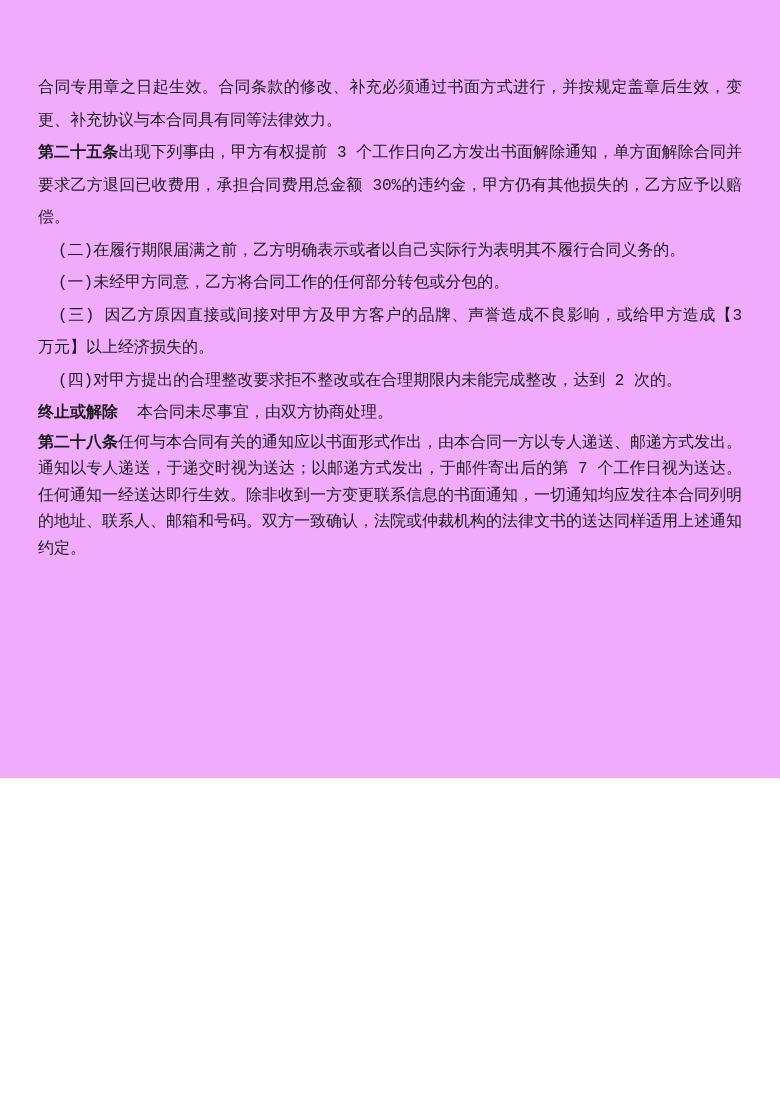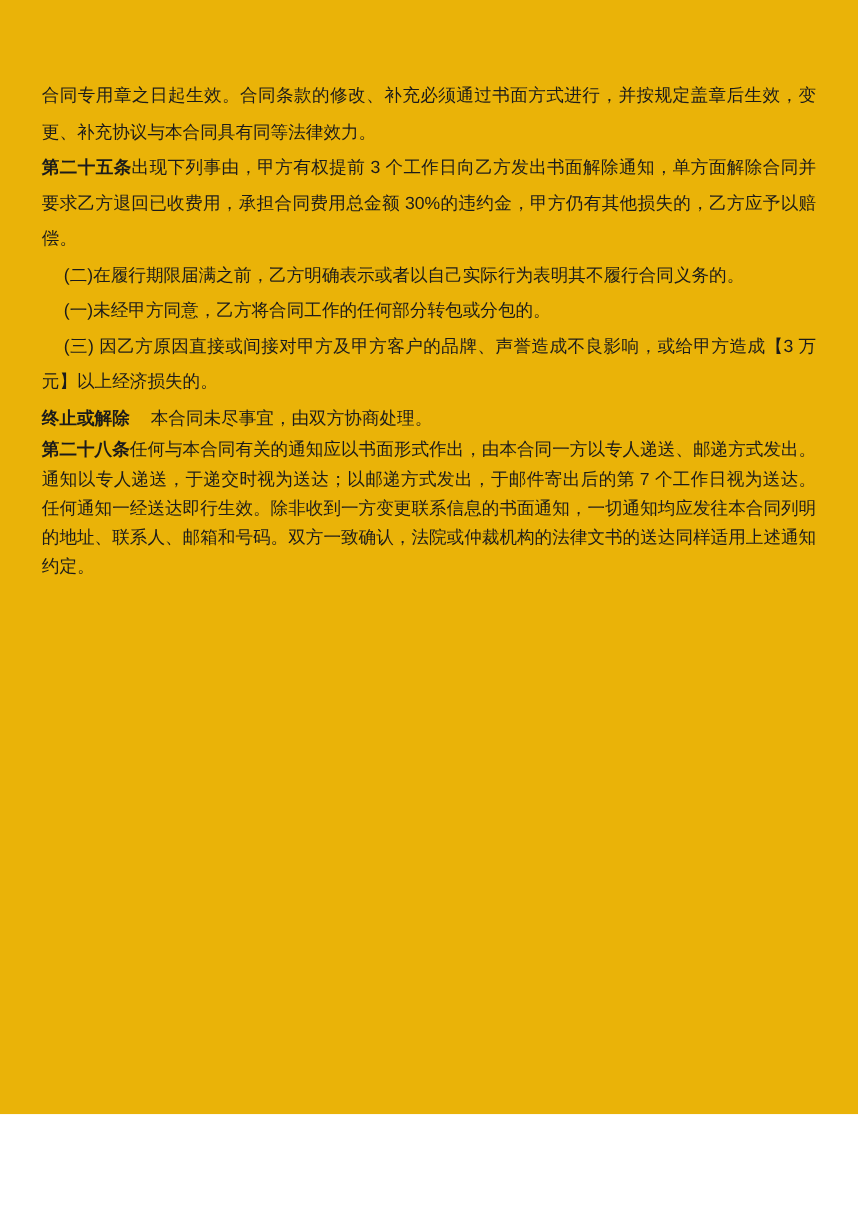--- a/index.html
+++ b/index.html
@@ -3,23 +3,23 @@
 <meta charset="utf-8">
 <style>
   html, body {
     margin: 0;
     padding: 0;
     background: #ffffff;
   }
   .page {
     position: relative;
     width: 780px;
-    height: 1013px;
-    background: #eab308;
-    font-family: Liberation Sans, sans-serif;
+    height: 778px;
+    background: #f0abfc;
+    font-family: Liberation Mono, monospace;
     color: #1b1b1b;
     overflow: hidden;
   }
   .content {
     position: absolute;
     left: 38px;
     top: 72px;
     width: 704px;
     font-size: 16px;
     line-height: 32.5px;
@@ -62,20 +62,21 @@
     <p>合同专用章之日起生效。合同条款的修改、补充必须通过书面方式进行，并按规定盖章后生效，变更、补充协议与本合同具有同等法律效力。</p>
 
     <p><span class="article-label">第二十五条</span><span>出现下列事由，甲方有权提前 3 个工作日向乙方发出书面解除通知，单方面解除合同并要求乙方退回已收费用，承担合同费用总金额 30%的违约金，甲方仍有其他损失的，乙方应予以赔偿。</span></p>
 
     <p class="clause-item">(二)在履行期限届满之前，乙方明确表示或者以自己实际行为表明其不履行合同义务的。</p>
 
     <p class="clause-item">(一)未经甲方同意，乙方将合同工作的任何部分转包或分包的。</p>
 
     <p class="clause-item">(三) 因乙方原因直接或间接对甲方及甲方客户的品牌、声誉造成不良影响，或给甲方造成【3 万元】以上经济损失的。</p>
 
+    <p class="clause-item">(四)对甲方提出的合理整改要求拒不整改或在合理期限内未能完成整改，达到 2 次的。</p>
 
 
 
     <p><span class="article-label gap-wide">终止或解除</span><span>本合同未尽事宜，由双方协商处理。</span></p>
 
     <p class="article-28"><span class="article-label">第二十八条</span><span>任何与本合同有关的通知应以书面形式作出，由本合同一方以专人递送、邮递方式发出。通知以专人递送，于递交时视为送达；以邮递方式发出，于邮件寄出后的第 7 个工作日视为送达。任何通知一经送达即行生效。除非收到一方变更联系信息的书面通知，一切通知均应发往本合同列明的地址、联系人、邮箱和号码。双方一致确认，法院或仲裁机构的法律文书的送达同样适用上述通知约定。</span></p>
 
   </div>
 
   <div class="footer">

